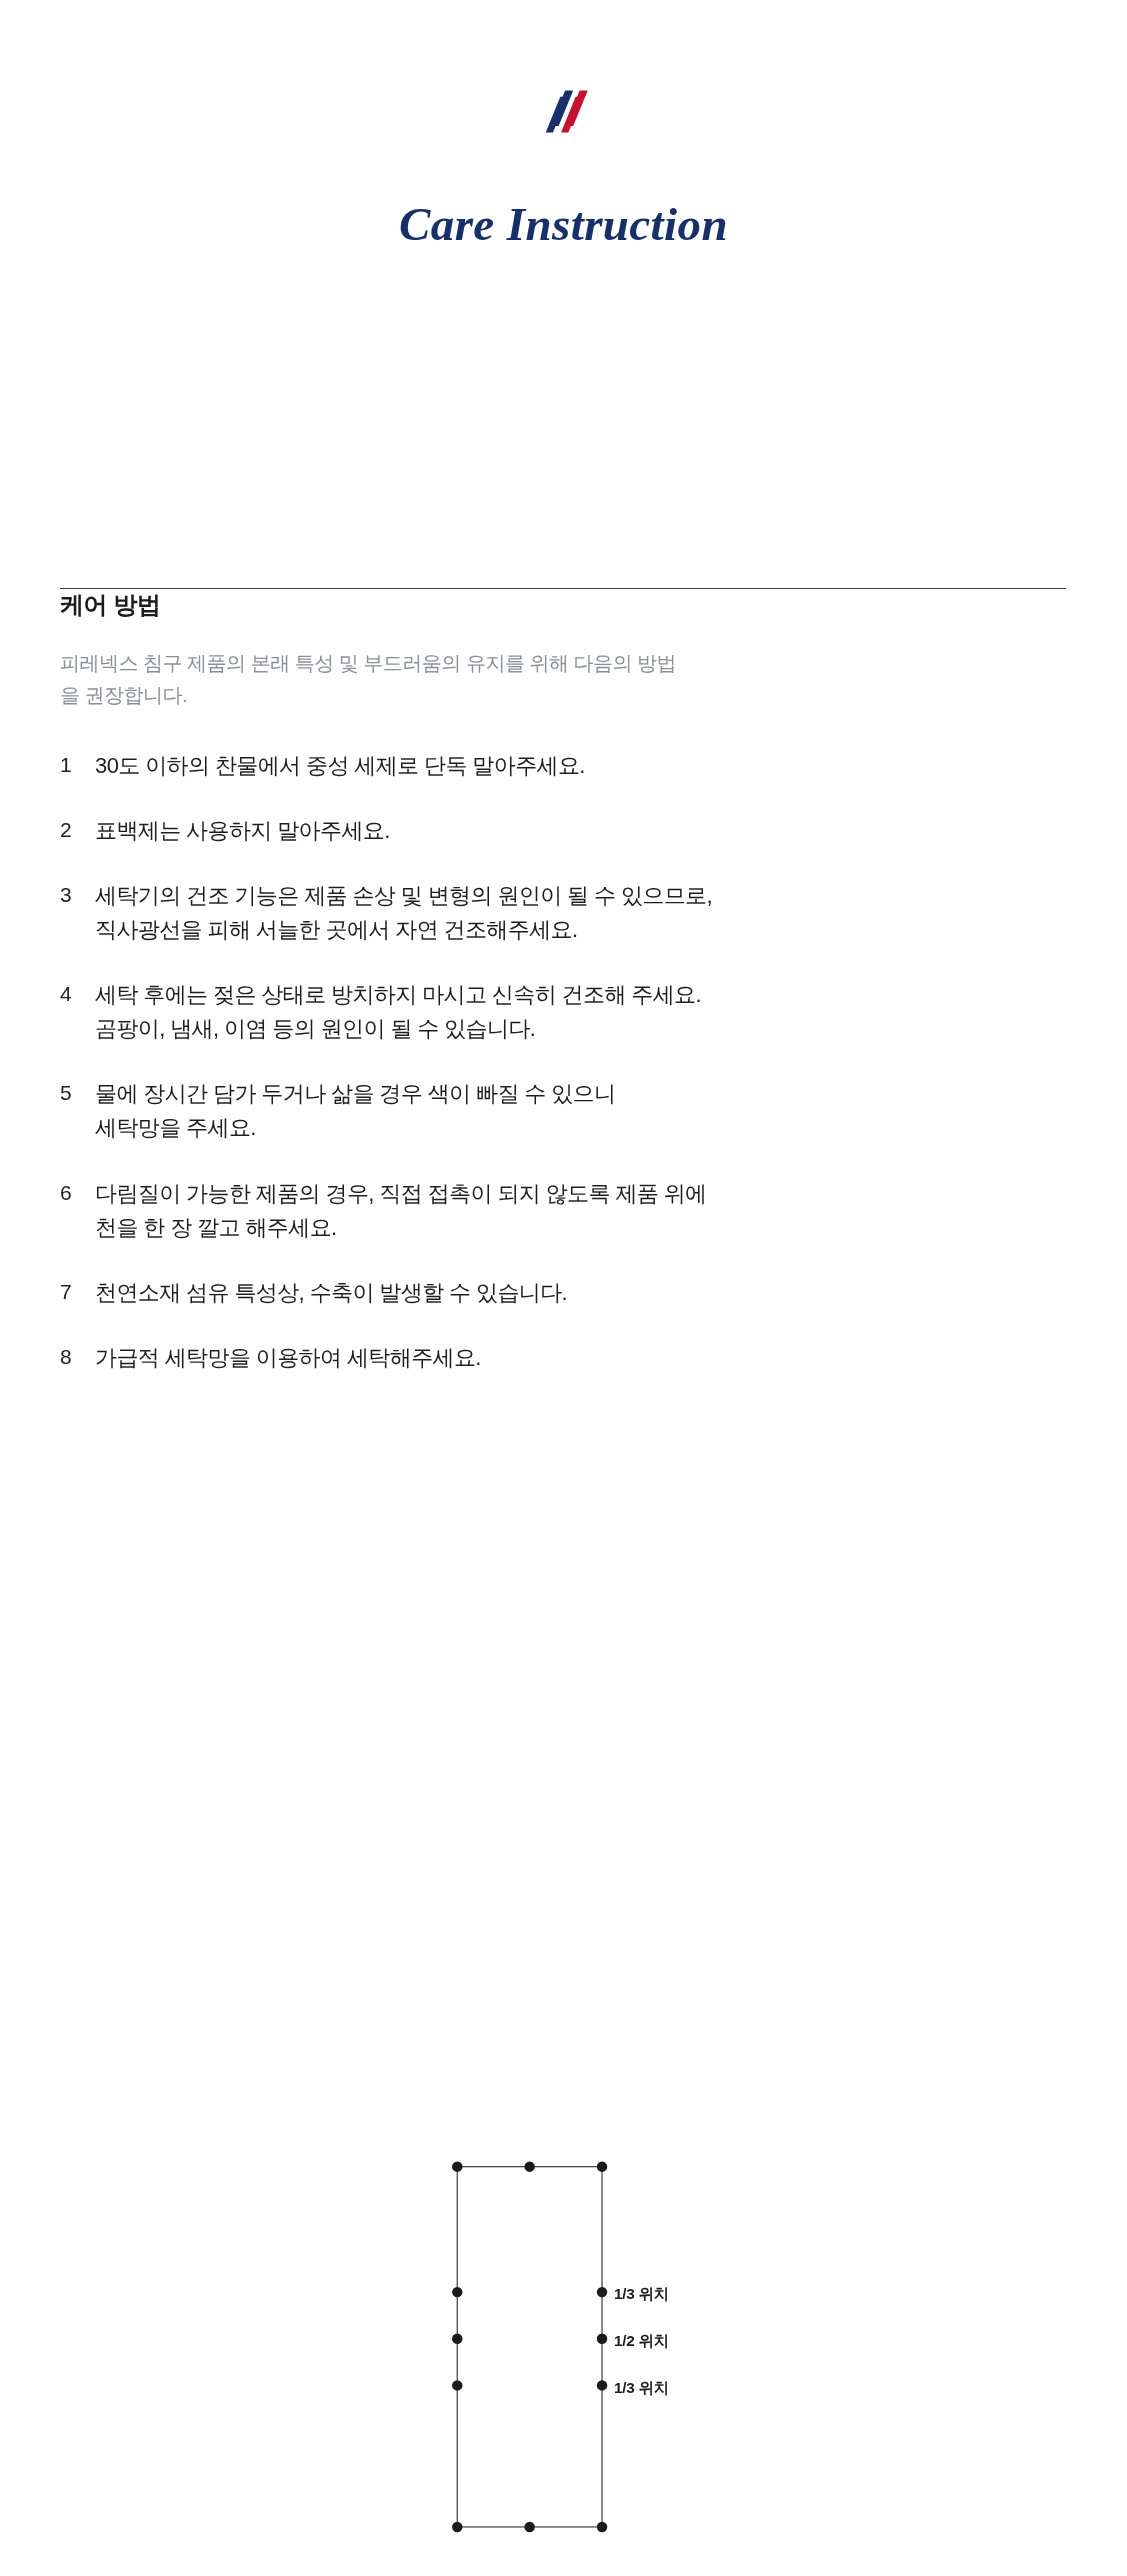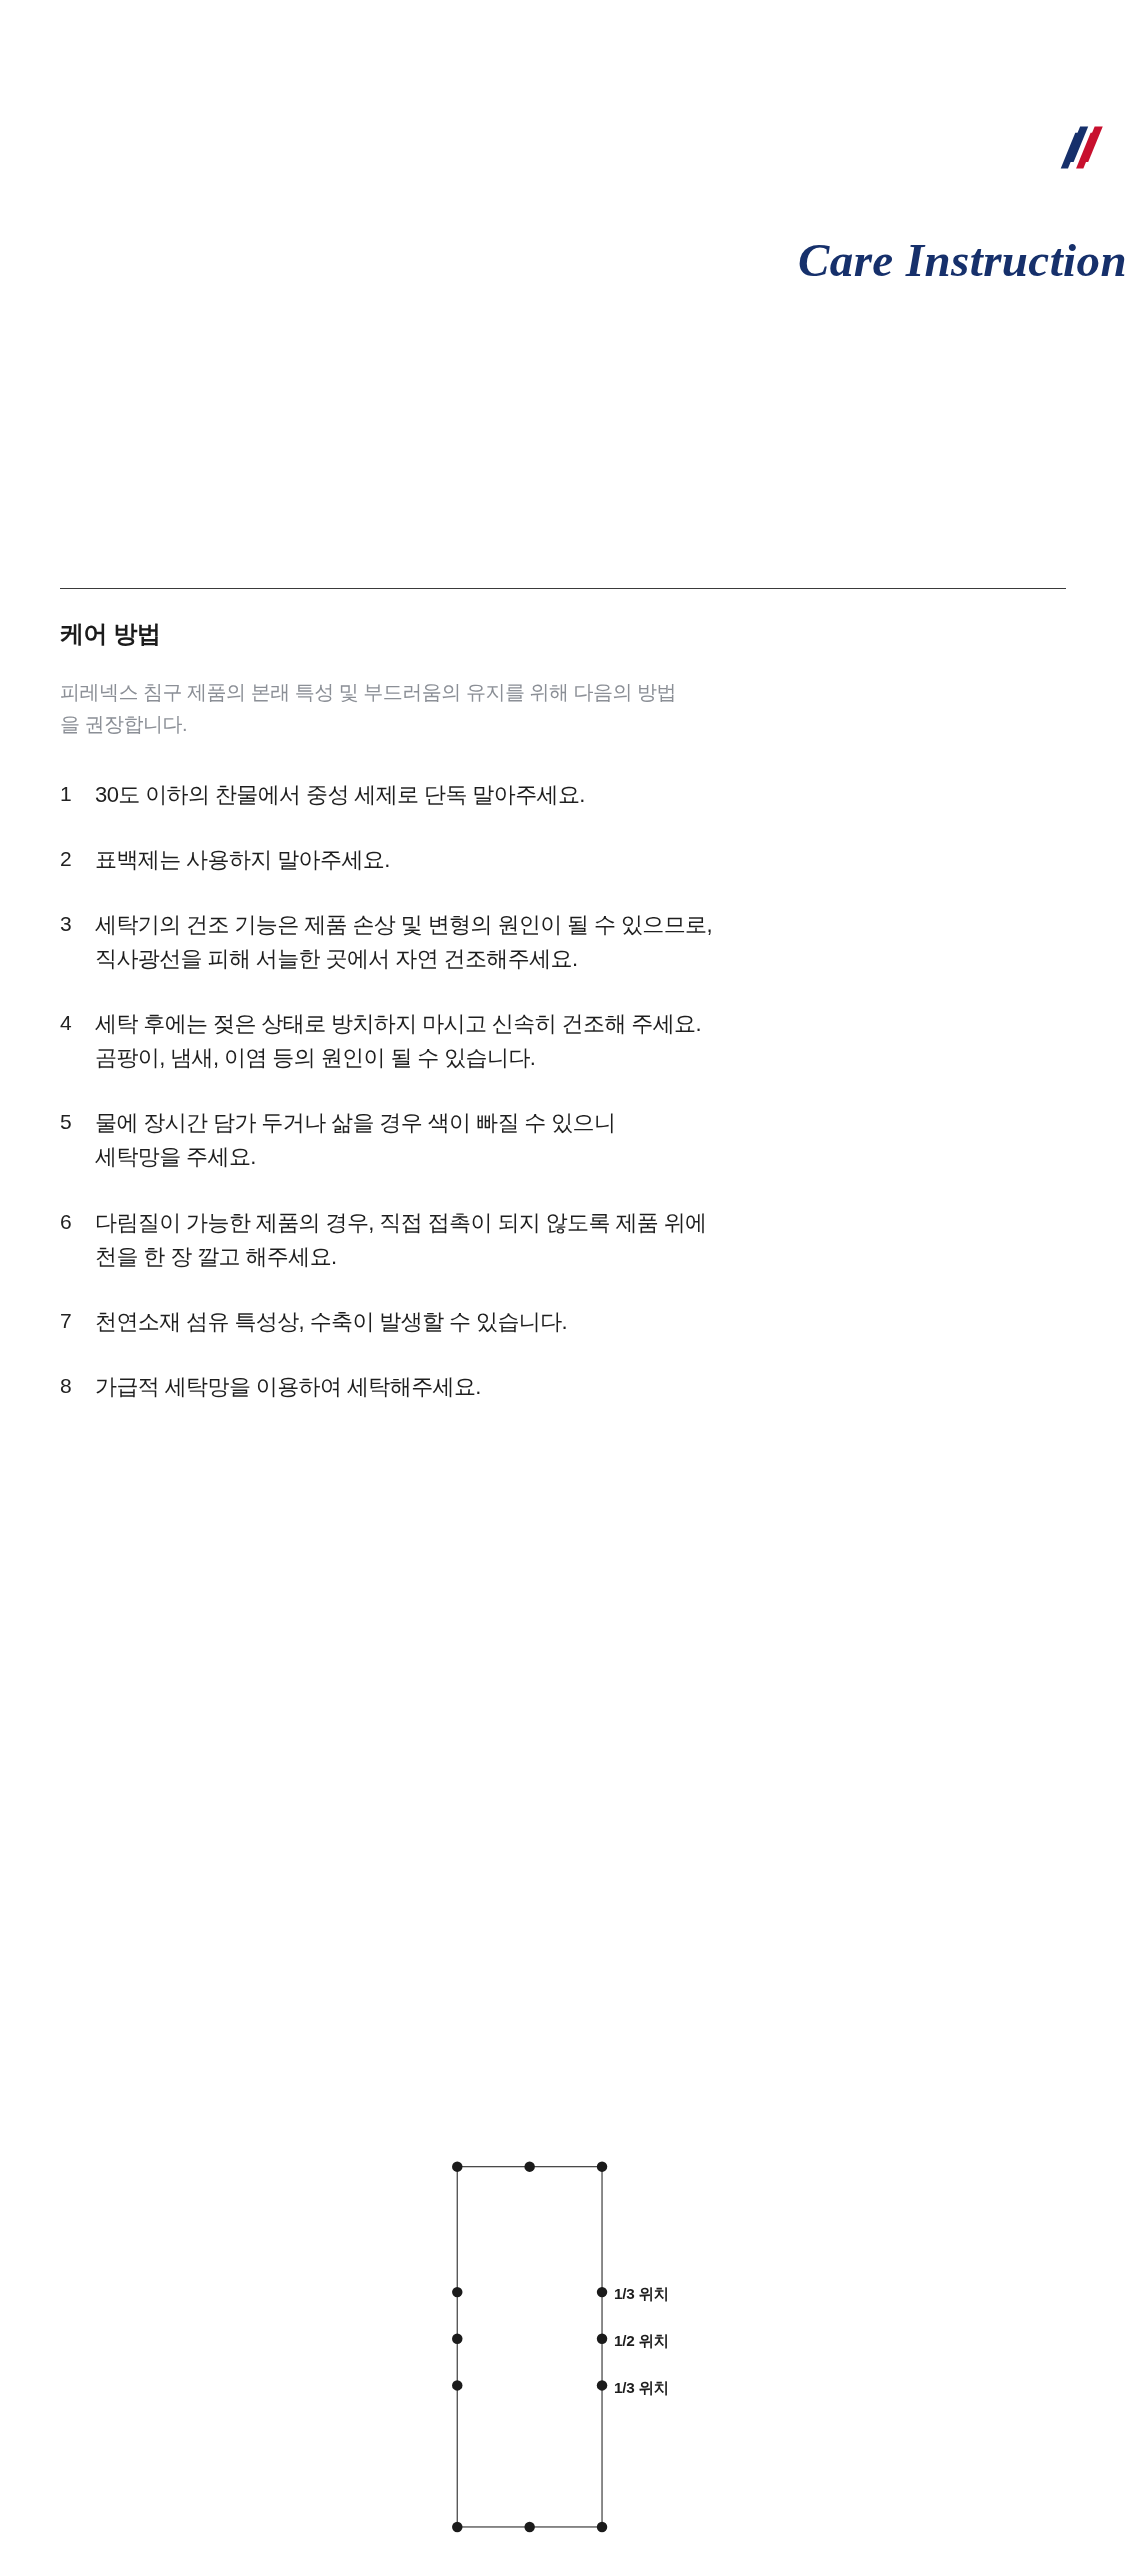--- a/index.html
+++ b/index.html
@@ -18,22 +18,22 @@
   .page {
     width: 1127px;
     height: 2576px;
     position: relative;
     box-sizing: border-box;
   }
 
   
   .logo-block {
     width: 100%;
-    text-align: right;
-    padding-top: 115px;
+    text-align: center;
+    padding-top: 79px;
   }
   .logo-mark {
     display: inline-block;
     width: 97px;
     height: 81px;
     position: relative;
   }
   .logo-mark svg {
     display: block;
   }
@@ -142,21 +142,21 @@
           <polygon points="63,62 81,18 90,18 72,62" fill="#c8102e"></polygon>
         </g>
       </svg>
     </div>
     <div class="brand-title">Care Instruction</div>
   </div>
 
   <div class="content" style="top: 588px;">
     <div class="rule"></div>
 
-    <div class="section-title" style="margin-top: 29px;">케어 방법</div>
+    <div class="section-title" style="">케어 방법</div>
 
     <div class="lead" style="margin-top: 26px; white-space: pre-line;">피레넥스 침구 제품의 본래 특성 및 부드러움의 유지를 위해 다음의 방법
 을 권장합니다.</div>
 
     <ol class="care-list" style="margin-top: 37px;">
       <li>
         <span class="num">1</span>
         <span class="txt">30도 이하의 찬물에서 중성 세제로 단독 말아주세요.</span>
       </li>
       <li>

